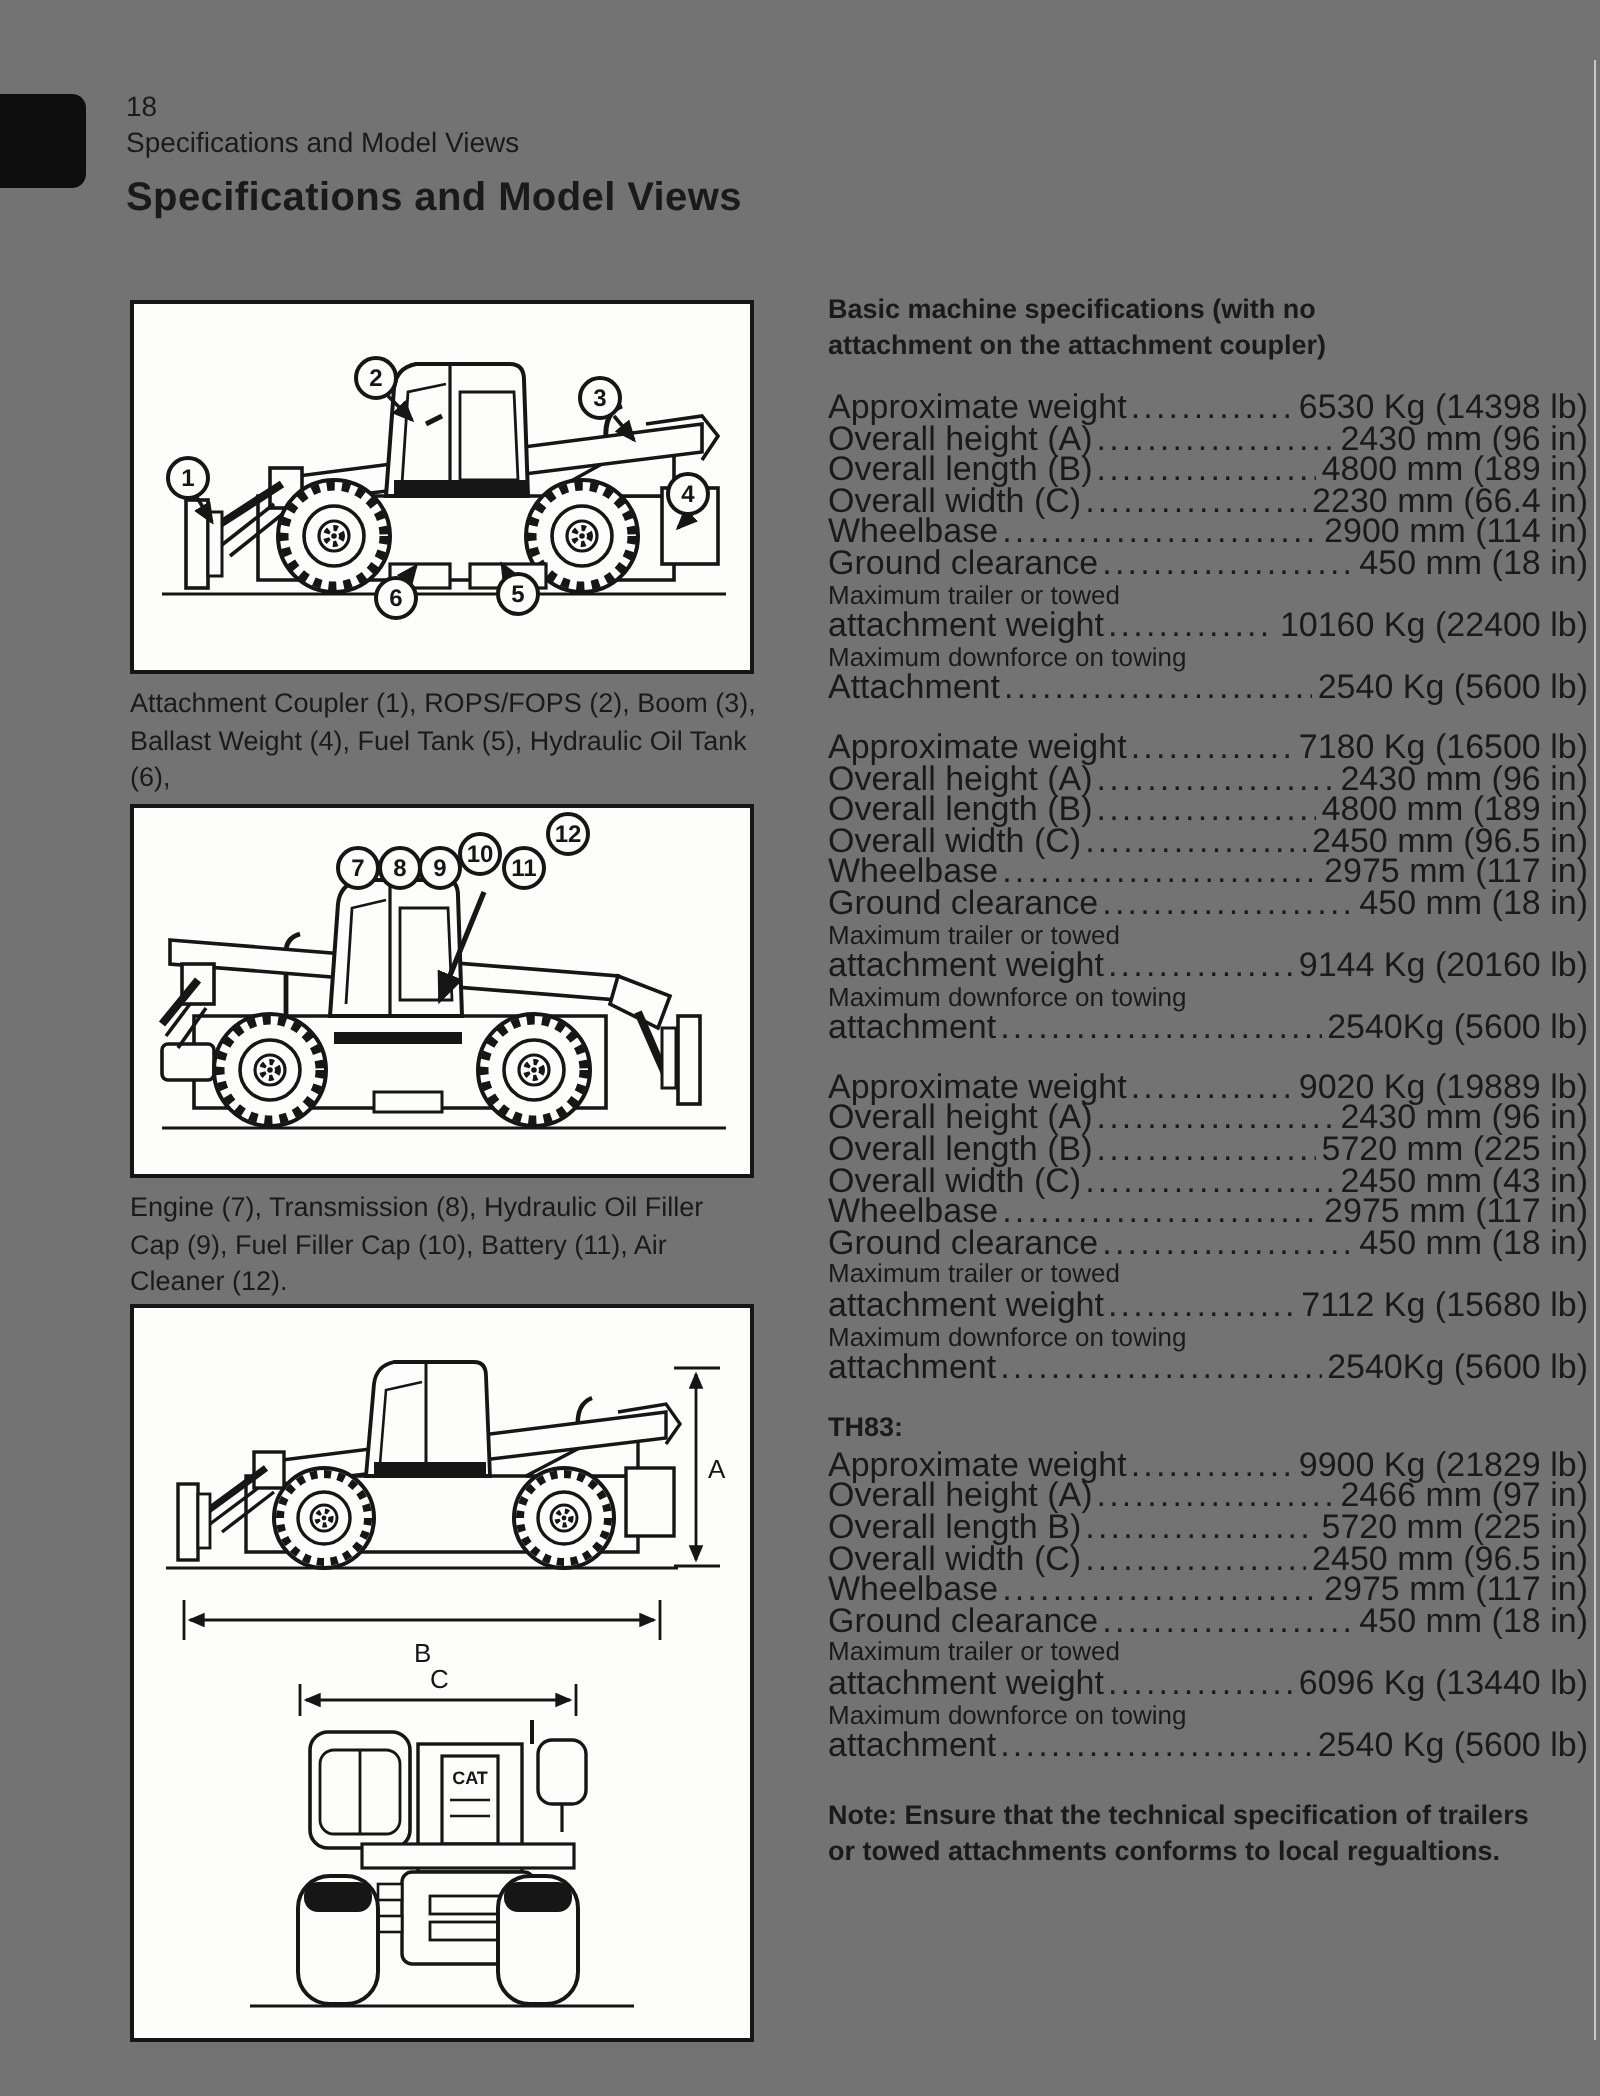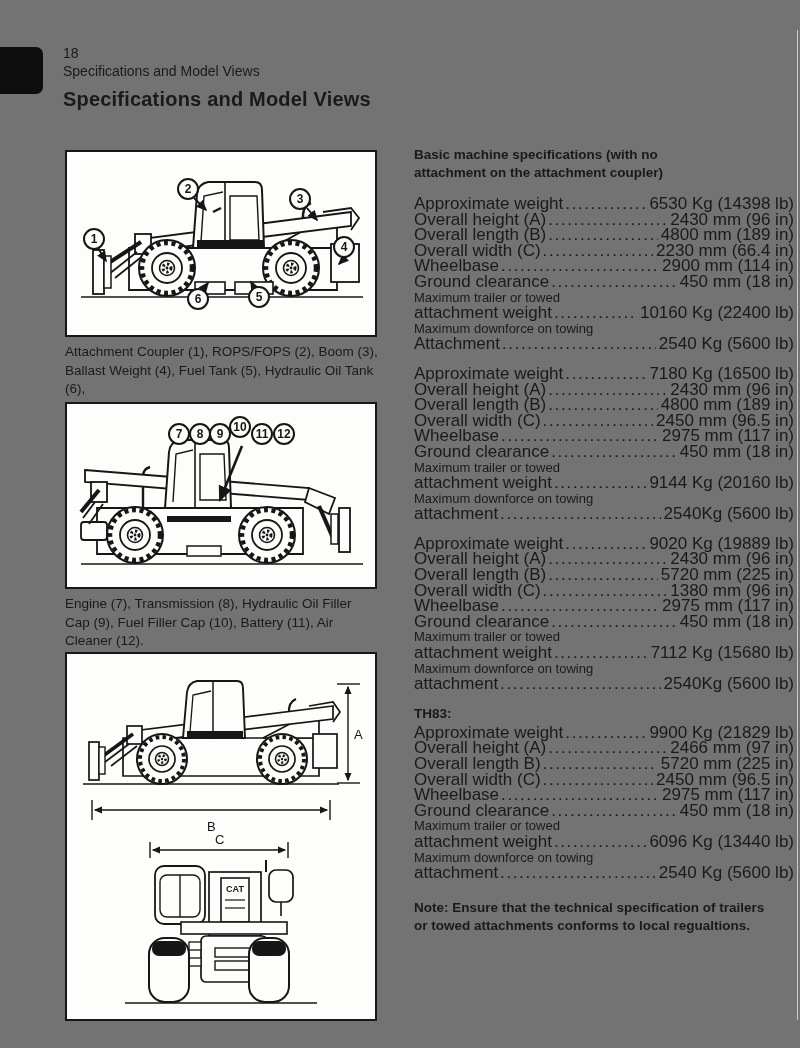--- a/index.html
+++ b/index.html
@@ -170,21 +170,21 @@
       <path d="M133,50 L157,50 L159,96 L133,96 Z" fill="none" stroke="#161616" stroke-width="1.4"></path>
       <rect x="100" y="112" width="64" height="6" fill="#161616"></rect>
       <line x1="175" y1="42" x2="153" y2="96" stroke="#161616" stroke-width="2.6" marker-end="url(#ah2)"></line>
     </svg>
     <div class="fig-callouts">
         <div class="callout" style="left: 101px; top: 19px;">7</div>
         <div class="callout" style="left: 122px; top: 19px;">8</div>
         <div class="callout" style="left: 142px; top: 19px;">9</div>
         <div class="callout" style="left: 162px; top: 12px;">10</div>
         <div class="callout" style="left: 184px; top: 19px;">11</div>
-        <div class="callout" style="left: 206px; top: 19px;">12</div>
+        <div class="callout" style="left: 206px; top: 2px;">12</div>
       </div>
   </div>
   <p class="caption cap2">Engine (7), Transmission (8), Hydraulic Oil Filler Cap (9), Fuel Filler Cap (10), Battery (11), Air Cleaner (12).</p>
 
   <div class="figure fig3">
     <svg viewBox="0 0 308 365">
       <defs>
         <marker id="ah3" viewBox="0 0 8 8" markerWidth="7" markerHeight="7" refX="6" refY="3" orient="auto">
           <path d="M0,0L7,3L0,6Z" fill="#161616"></path>
         </marker>
@@ -366,21 +366,21 @@
             <span class="spec-value">2430 mm (96 in)</span>
           </div>
           <div class="spec-row">
             <span class="spec-label">Overall length (B)</span>
             <span class="spec-dots"></span>
             <span class="spec-value">5720 mm (225 in)</span>
           </div>
           <div class="spec-row">
             <span class="spec-label">Overall width (C)</span>
             <span class="spec-dots"></span>
-            <span class="spec-value">1380 mm (96 in)</span>
+            <span class="spec-value">2450 mm (43 in)</span>
           </div>
           <div class="spec-row">
             <span class="spec-label">Wheelbase</span>
             <span class="spec-dots"></span>
             <span class="spec-value">2975 mm (117 in)</span>
           </div>
           <div class="spec-row">
             <span class="spec-label">Ground clearance</span>
             <span class="spec-dots"></span>
             <span class="spec-value">450 mm (18 in)</span>

